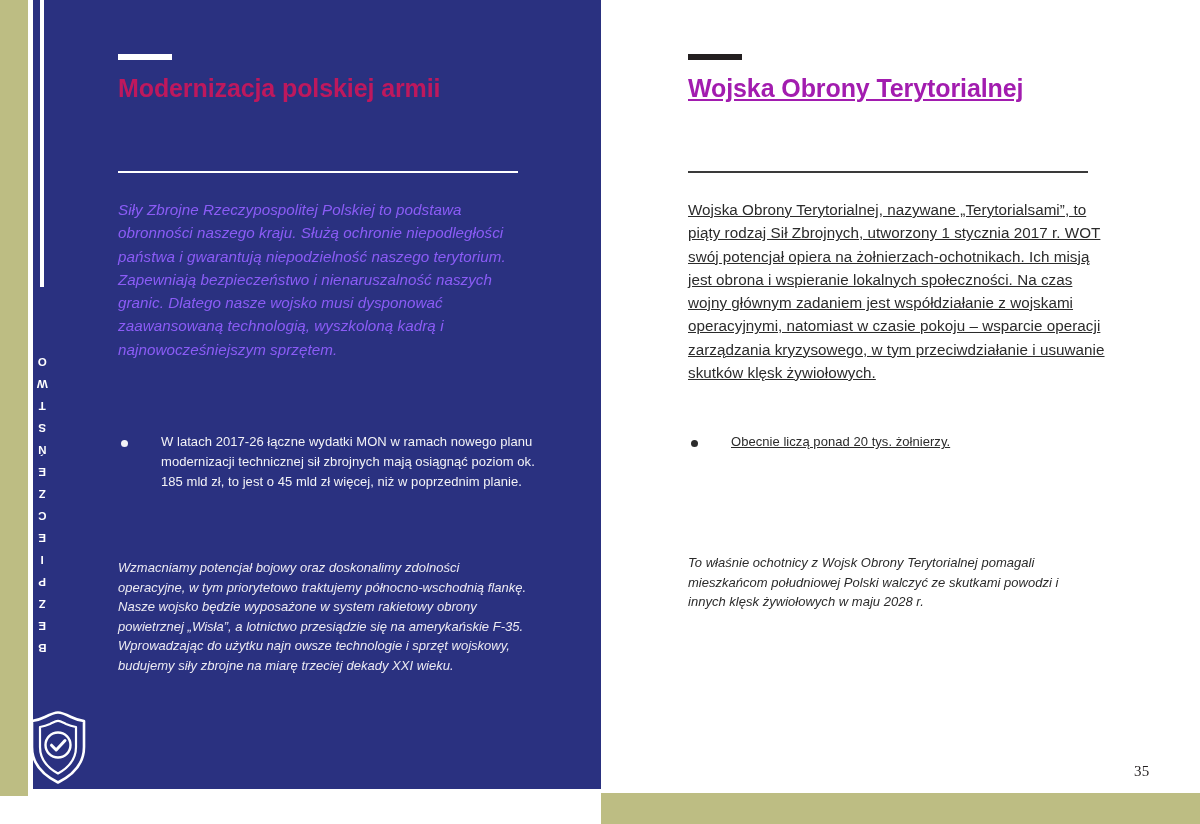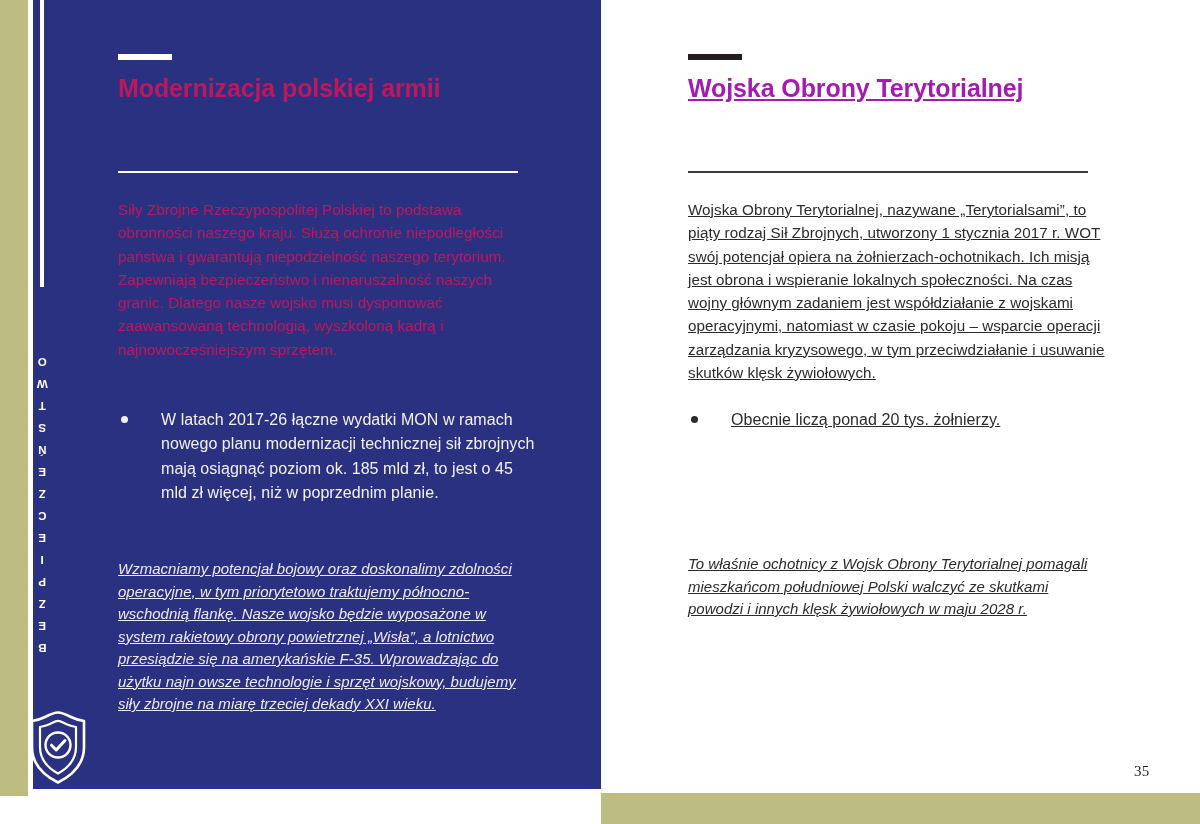--- a/index.html
+++ b/index.html
@@ -129,60 +129,60 @@
   .hr.dark  { background: #3a3a3a; }
 
   .body-text {
     position: absolute;
     top: 198px;
     margin: 0;
     font-size: 15.2px;
     line-height: 1.53;
     letter-spacing: 0.05px;
   }
-  .body-text.light { color: #be185d; width: 410px; }
+  .body-text.light { color: #8b5cf6; width: 410px; font-style: italic; }
   .body-text.dark  { color: #2b2b2b; width: 420px; text-decoration: underline; }
 
   
   .bullets {
     position: absolute;
     top: 408px;
     margin: 0;
     padding: 0;
     list-style: none;
   }
   .bullets li {
     position: relative;
     padding-left: 43px;
-    font-size: 16px;
+    font-size: 13px;
     line-height: 1.53;
     letter-spacing: 0.05px;
+    margin-top: 24px;
   }
   .bullets li::before {
     content: "";
     position: absolute;
     left: 3px;
     top: 8px;
     width: 7px;
     height: 7px;
     border-radius: 50%;
     background: currentColor;
   }
   .bullets.light { color: #f2f2f6; width: 420px; }
   .bullets.dark  { color: #2b2b2b; width: 420px; text-decoration: underline; }
 
   
   .note {
     position: absolute;
     margin: 0;
     font-style: italic;
-    font-size: 15px;
+    font-size: 13px;
     line-height: 1.5;
     letter-spacing: 0.02px;
-    text-decoration: underline;
   }
   .note.light { color: #eceaf2; width: 410px; top: 558px; }
   .note.dark  { color: #2b2b2b; width: 410px; top: 553px; }
 
   
   .bottom-bar {
     position: absolute;
     left: 601px;
     top: 793px;
     width: 599px;

